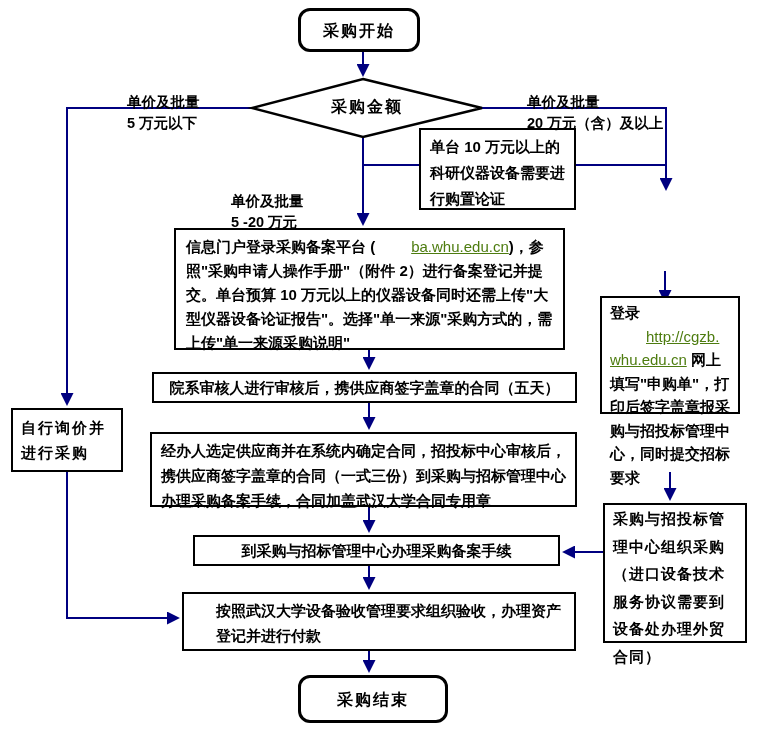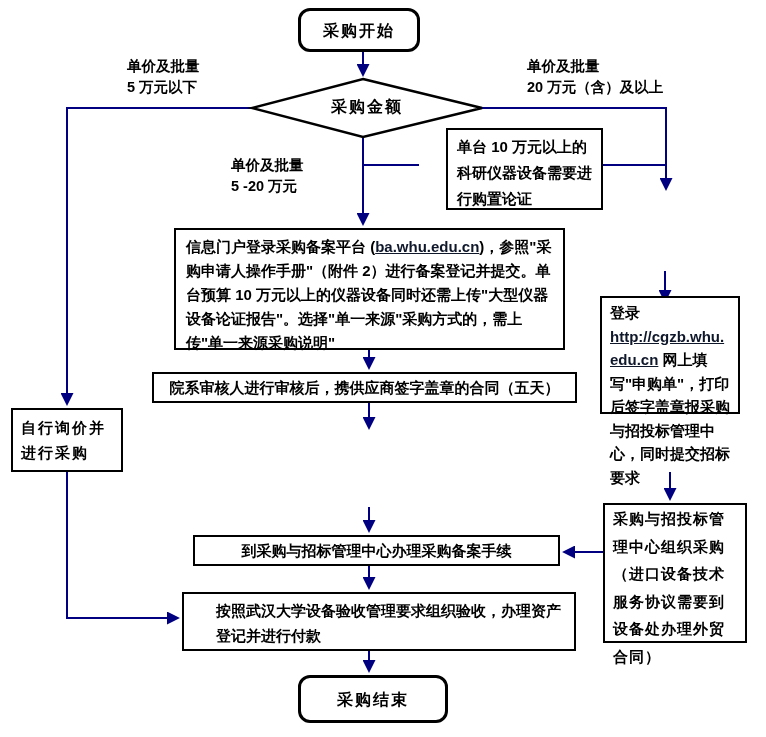--- a/index.html
+++ b/index.html
@@ -17,24 +17,24 @@
   .terminator{
     border:3px solid #000000;border-radius:12px;display:flex;align-items:center;justify-content:center;
     font-size:16px;letter-spacing:2px;padding:0;z-index:1;
   }
   .center-line{display:flex;align-items:center;justify-content:center;padding:0;}
   .diamond-label{
     position:absolute;z-index:2;background:transparent;border:none;text-align:center;
     font-size:16px;letter-spacing:2px;
   }
   .edge-label{
-    position:absolute;z-index:2;font-size:14.5px;line-height:21px;white-space:nowrap;
+    position:absolute;z-index:2;font-size:14.5px;line-height:21px;white-space:nowrap;margin-top:36px;
   }
-  .url{color:#0f172a;text-decoration:underline;font-weight:bold;}
-  .note{line-height:26px;margin-left:27px;}
+  .url{color:#4d7c0f;text-decoration:underline;font-weight:normal;margin-left:36px;}
+  .note{line-height:26px;}
 </style>
 </head>
 <body>
 
 <div id="canvas">
 
   <svg id="edges" xmlns="http://www.w3.org/2000/svg">
     <defs>
       <marker id="arrow" viewBox="0 0 10 10" refX="8.5" refY="5" markerWidth="6.5" markerHeight="6.5" orient="auto">
         <path d="M0,0 L10,5 L0,10 z" fill="#000080"></path>
@@ -78,20 +78,21 @@
   </div>
 
   <div class="node note" style="left:419px;top:128px;width:157px;height:82px;">单台 10 万元以上的科研仪器设备需要进行购置论证</div>
 
   <div class="node" style="left:174px;top:228px;width:391px;height:122px;line-height:24px;padding:5px 10px;">
     <span>信息门户登录采购备案平台 (</span><span class="url">ba.whu.edu.cn</span><span>)，参照"采购申请人操作手册"（附件 2）进行备案登记并提交。单台预算 10 万元以上的仪器设备同时还需上传"大型仪器设备论证报告"。选择"单一来源"采购方式的，需上传"单一来源采购说明"</span>
   </div>
 
   <div class="node center-line" style="left:152px;top:372px;width:425px;height:31px;">院系审核人进行审核后，携供应商签字盖章的合同（五天）</div>
 
+  <div class="node" style="left:150px;top:432px;width:427px;height:75px;">经办人选定供应商并在系统内确定合同，招投标中心审核后，携供应商签字盖章的合同（一式三份）到采购与招标管理中心办理采购备案手续，合同加盖武汉大学合同专用章</div>
 
   <div class="node center-line" style="left:193px;top:535px;width:367px;height:31px;">到采购与招标管理中心办理采购备案手续</div>
 
   <div class="node" style="left:182px;top:592px;width:394px;height:59px;padding-left:32px;">按照武汉大学设备验收管理要求组织验收，办理资产登记并进行付款</div>
 
   <div class="node terminator" style="left:298px;top:675px;width:150px;height:48px;">采购结束</div>
 
   <div class="node" style="left:11px;top:408px;width:112px;height:64px;letter-spacing:2px;padding:5px 8px;">自行询价并进行采购</div>
 
 

